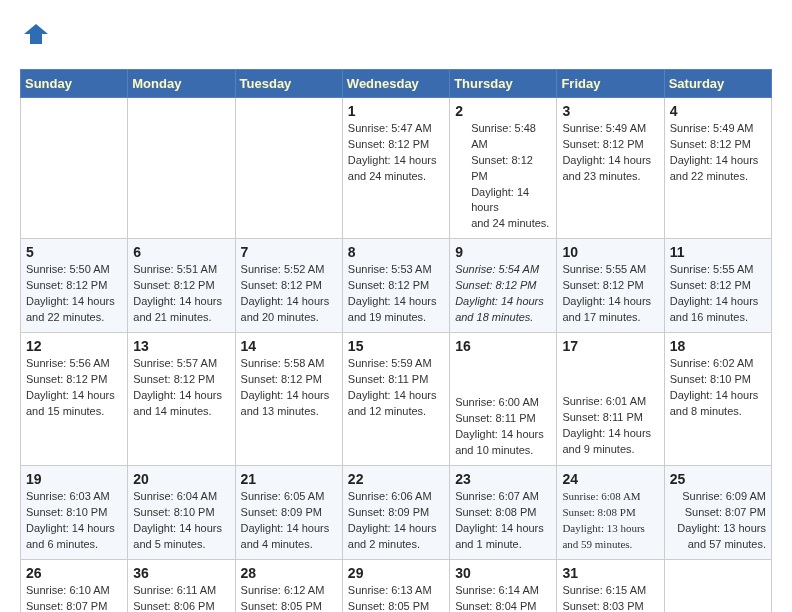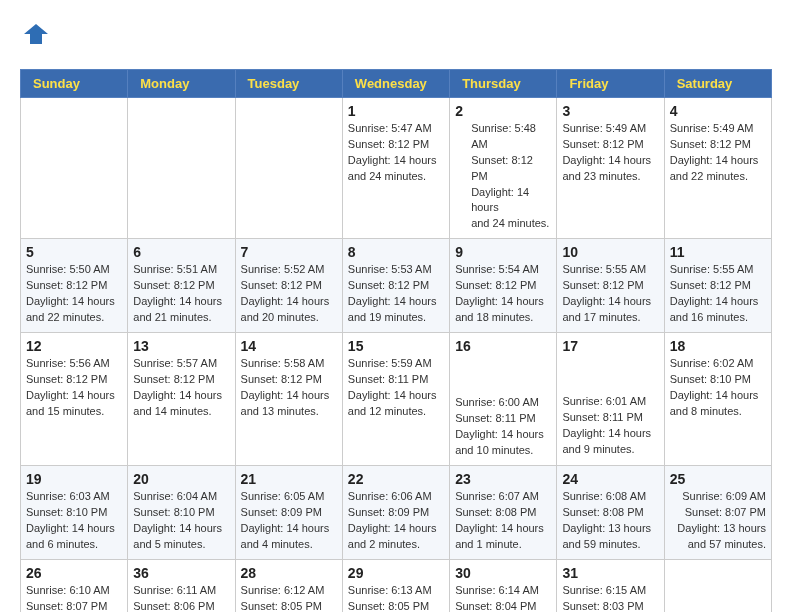--- a/index.html
+++ b/index.html
@@ -45,24 +45,24 @@
       font-size: 16px;
       color: #444;
     }
     .calendar {
       width: 100%;
       border-collapse: collapse;
       border: 1px solid #ccc;
     }
     .calendar th {
       background: #3a6baf;
-      color: #fde047;
+      color: #fef9c3;
       font-size: 13px;
       font-weight: bold;
-      padding: 6px 12px;
+      padding: 6px 4px;
       text-align: left;
       border: 1px solid #5580bf;
     }
     .calendar td {
       vertical-align: top;
       border: 1px solid #ccc;
       padding: 5px 5px 6px 5px;
       width: 107px;
       min-height: 80px;
       background: #fff;
@@ -183,21 +183,21 @@
         </td>
         <td>
           <span class="day-num">8</span>
           <div class="day-info" style="white-space: pre-line;">Sunrise: 5:53 AM
 Sunset: 8:12 PM
 Daylight: 14 hours
 and 19 minutes.</div>
         </td>
         <td>
           <span class="day-num">9</span>
-          <div class="day-info" style="white-space: pre-line;">Sunrise: 5:54 AM
+          <div class="day-info" style="white-space: pre-line; font-style: italic;">Sunrise: 5:54 AM
 Sunset: 8:12 PM
 Daylight: 14 hours
 and 18 minutes.</div>
         </td>
         <td>
           <span class="day-num">10</span>
           <div class="day-info" style="white-space: pre-line;">Sunrise: 5:55 AM
 Sunset: 8:12 PM
 Daylight: 14 hours
 and 17 minutes.</div>
@@ -292,21 +292,21 @@
         </td>
         <td>
           <span class="day-num">23</span>
           <div class="day-info" style="white-space: pre-line;">Sunrise: 6:07 AM
 Sunset: 8:08 PM
 Daylight: 14 hours
 and 1 minute.</div>
         </td>
         <td>
           <span class="day-num">24</span>
-          <div class="day-info" style="white-space: pre-line;">Sunrise: 6:08 AM
+          <div class="day-info" style="white-space: pre-line; font-family: Liberation Serif, serif;">Sunrise: 6:08 AM
 Sunset: 8:08 PM
 Daylight: 13 hours
 and 59 minutes.</div>
         </td>
         <td>
           <span class="day-num">25</span>
           <div class="day-info" style="white-space: pre-line; text-align: right;">Sunrise: 6:09 AM
 Sunset: 8:07 PM
 Daylight: 13 hours
 and 57 minutes.</div>

